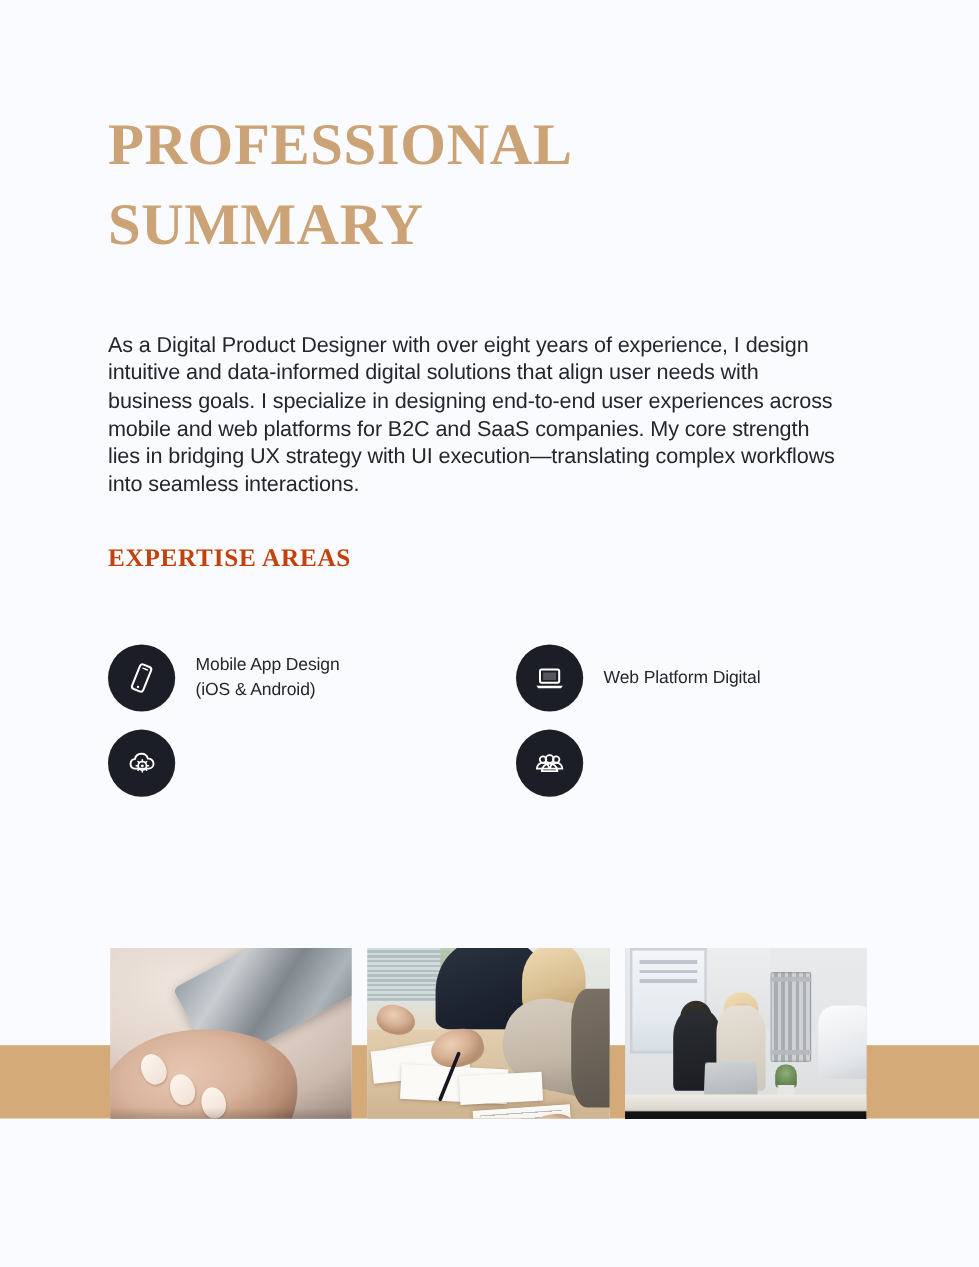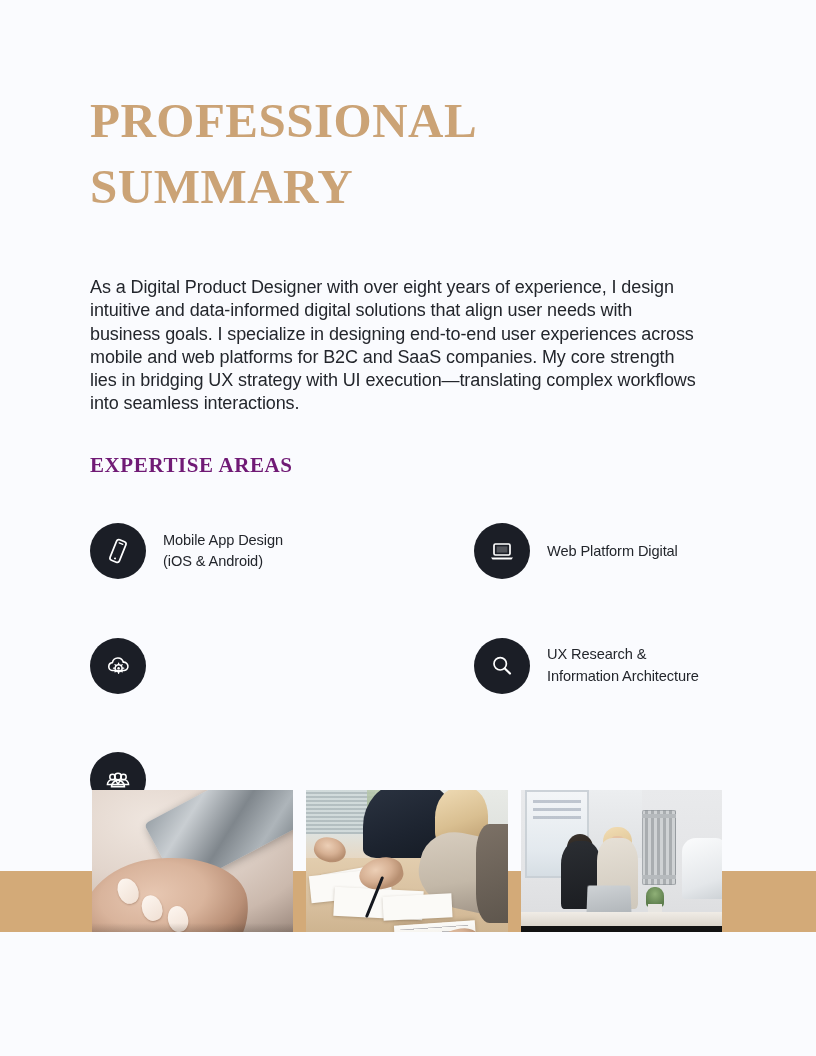--- a/index.html
+++ b/index.html
@@ -63,34 +63,33 @@
 
   
   .section-heading {
     position: absolute;
     left: 90px;
     top: 453px;
     font-family: "Liberation Serif", serif;
     font-weight: 700;
     font-size: 21px;
     letter-spacing: 0.6px;
-    color: #701a75;
+    color: #c2410c;
     text-transform: uppercase;
     text-align: center;
   }
 
   .expertise-grid {
     position: absolute;
     left: 90px;
-    top: 516px;
+    top: 530px;
     width: 640px;
     display: grid;
     grid-template-columns: 340px 300px;
     grid-auto-rows: 70.5px;
-    gap: 44px;
   }
 
   .expertise-item {
     display: flex;
     align-items: center;
     gap: 17px;
   }
 
   .icon-circle {
     flex: 0 0 auto;
@@ -429,30 +428,20 @@
               <line x1="-3.6" y1="-3.6" x2="-2.5" y2="-2.5"></line>
               <line x1="2.5" y1="2.5" x2="3.6" y2="3.6"></line>
               <line x1="3.6" y1="-3.6" x2="2.5" y2="-2.5"></line>
               <line x1="-2.5" y1="2.5" x2="-3.6" y2="3.6"></line>
             </g>
           </g>
         </svg>
       </span>
     </div>
 
-    <div class="expertise-item">
-      <span class="icon-circle">
-        <svg width="30" height="30" viewBox="0 0 30 30" aria-hidden="true">
-          <circle cx="13.2" cy="12.8" r="6.2" fill="none" stroke="#ffffff" stroke-width="1.7"></circle>
-          <line x1="17.8" y1="17.4" x2="23" y2="22.6" stroke="#ffffff" stroke-width="2.1" stroke-linecap="round"></line>
-        </svg>
-      </span>
-      <span class="expertise-label">UX Research &amp;
-Information Architecture</span>
-    </div>
 
     <div class="expertise-item">
       <span class="icon-circle">
         <svg width="30" height="30" viewBox="0 0 30 30" aria-hidden="true">
           <circle cx="9.5" cy="12" r="2.7" fill="none" stroke="#ffffff" stroke-width="1.5"></circle>
           <circle cx="20.5" cy="12" r="2.7" fill="none" stroke="#ffffff" stroke-width="1.5"></circle>
           <path d="M4.4 19.6 A5.1 5.1 0 0 1 14.6 19.6 Z" fill="none" stroke="#ffffff" stroke-width="1.5"></path>
           <path d="M15.4 19.6 A5.1 5.1 0 0 1 25.6 19.6 Z" fill="none" stroke="#ffffff" stroke-width="1.5"></path>
           <circle cx="15" cy="11.6" r="3.3" fill="none" stroke="#ffffff" stroke-width="1.6"></circle>
           <path d="M8.6 21.6 A6.4 6.4 0 0 1 21.4 21.6 Z" fill="none" stroke="#ffffff" stroke-width="1.6"></path>

